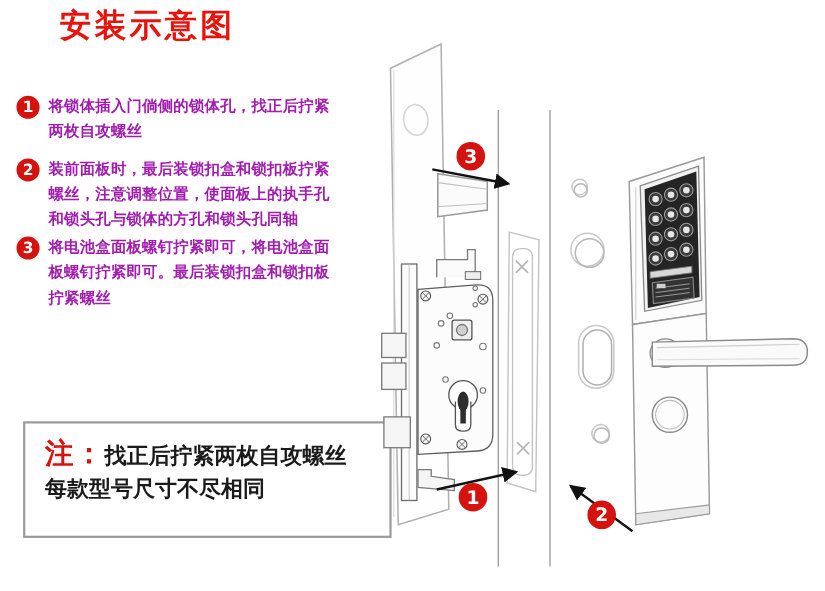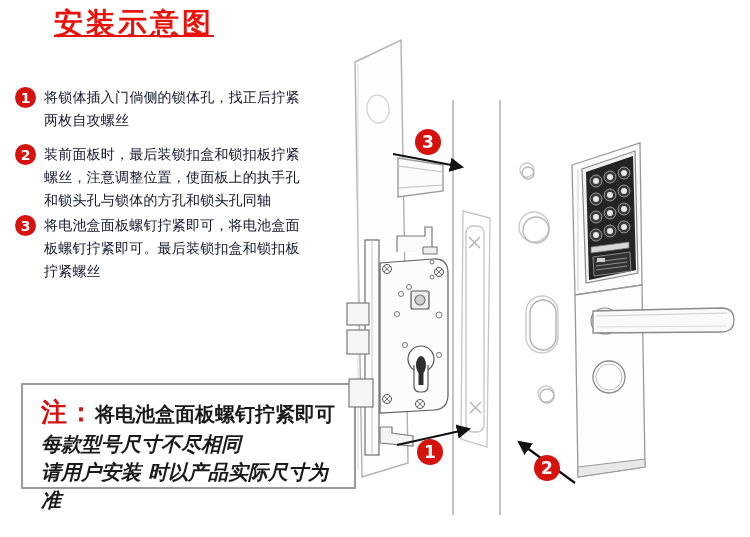--- a/index.html
+++ b/index.html
@@ -3,46 +3,46 @@
 <meta charset="utf-8">
 <style>
   html,body{margin:0;padding:0;}
   body{
     width:750px;height:537px;background:#ffffff;position:relative;overflow:hidden;
     font-family:"DejaVu Sans","Liberation Sans",sans-serif;
   }
   .stage{position:absolute;inset:0;width:750px;height:537px;}
   .title{
     position:absolute;left:54px;top:4px;
-    font-size:29px;font-weight:700;color:#e8130d;letter-spacing:3px;text-decoration:underline;
+    font-size:29px;font-weight:700;color:#e8130d;letter-spacing:3px;
   }
   .instr{position:absolute;left:15px;display:flex;align-items:flex-start;width:300px;}
   .instr.i1{top:86px;}
   .instr.i2{top:143px;}
   .instr.i3{top:214px;}
   .badge{
     flex:0 0 auto;width:21px;height:21px;border-radius:50%;
     background:#d6120e;color:#fff;font-size:14px;font-weight:700;
     display:flex;align-items:center;justify-content:center;line-height:1;
     margin-top:1px;
   }
   .instr-text{
     margin-left:8px;width:268px;
-    font-size:14px;font-weight:400;color:#0f172a;line-height:23px;
+    font-size:14px;font-weight:700;color:#a21caf;line-height:23px;
     letter-spacing:0.2px;
   }
   .note-box{
     position:absolute;left:21px;top:383px;width:335px;height:106px;
     border:2px solid #9a9a9a;background:#fff;box-sizing:border-box;
     padding:10px 14px 0 18px;
   }
   .note-line1{display:flex;align-items:baseline;}
   .note-label{font-size:26px;font-weight:700;color:#d6120e;letter-spacing:1px;}
   .note-text{font-size:20px;font-weight:700;color:#1a1a1a;}
-  .note-line{font-size:20px;font-weight:700;color:#1a1a1a;line-height:28px;font-style:italic;}
+  .note-line{font-size:20px;font-weight:700;color:#1a1a1a;line-height:28px;}
   svg text.badge-num{
     font-family:"DejaVu Sans","Liberation Sans",sans-serif;
     font-size:17px;font-weight:700;fill:#ffffff;text-anchor:middle;
   }
 </style>
 </head>
 <body>
 
 <div class="stage">
 
@@ -59,24 +59,23 @@
   </div>
 
   <div class="instr i3">
     <div class="badge">3</div>
     <div class="instr-text">将电池盒面板螺钉拧紧即可，将电池盒面板螺钉拧紧即可。最后装锁扣盒和锁扣板拧紧螺丝</div>
   </div>
 
   <div class="note-box">
     <div class="note-line1">
       <span class="note-label">注：</span>
-      <span class="note-text">将电池盒面板螺钉拧紧即可</span>
+      <span class="note-text">找正后拧紧两枚自攻螺丝</span>
     </div>
     <div class="note-line">每款型号尺寸不尽相同</div>
-    <div class="note-line">请用户安装 时以产品实际尺寸为准</div>
   </div>
 
   <svg style="position:absolute;left:335px;top:15px;" width="415" height="522" viewBox="0 0 415 522">
     <defs>
       <marker id="arr" viewBox="0 0 10 10" refX="8.5" refY="5" markerWidth="6.5" markerHeight="6.5" orient="auto-start-reverse">
         <path d="M0,0 L10,5 L0,10 Z" fill="#111"></path>
       </marker>
     </defs>
 
     <g stroke="#b0b0b0" fill="#fefefe" stroke-width="1.4">

